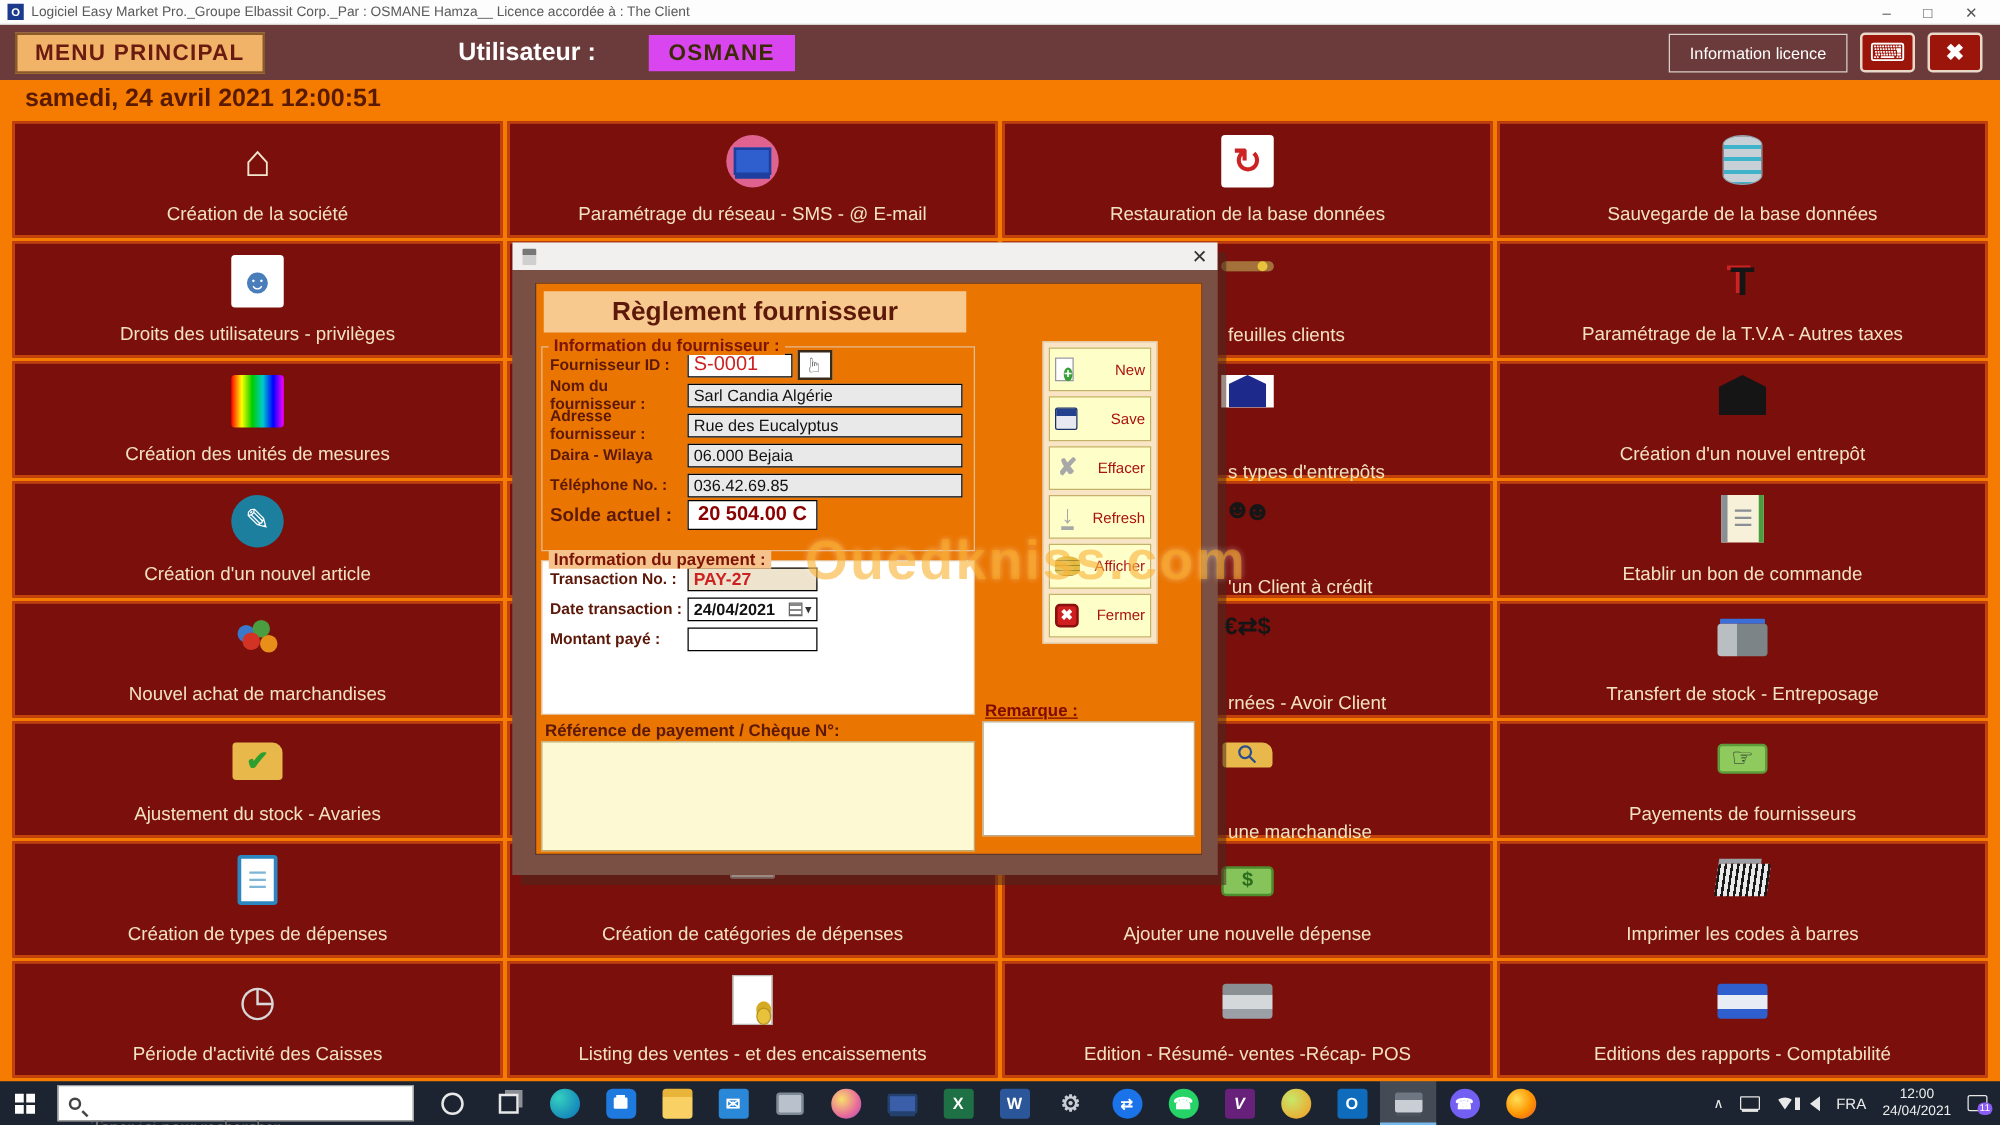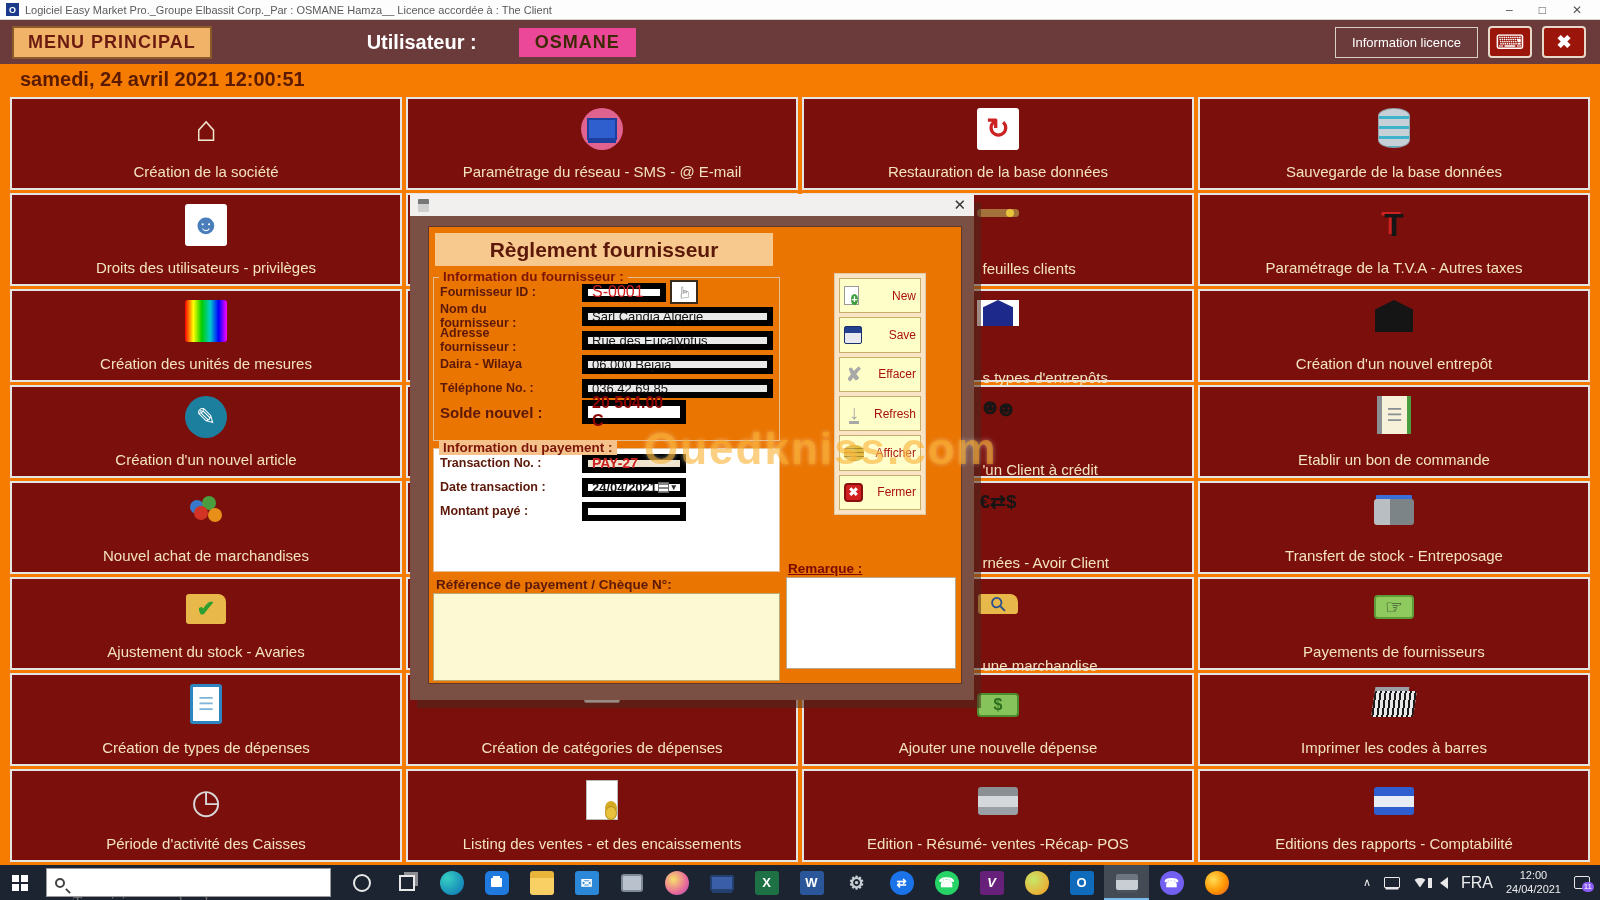--- a/index.html
+++ b/index.html
@@ -10,33 +10,33 @@
 .titlebar { position:absolute; left:0; top:0; width:1600px; height:20px; background:#fdfdfd; display:flex; align-items:center; padding:0 6px; border-bottom:1px solid #d8d2cc; z-index:10; }
 .app-ico { width:13px; height:13px; background:#1b3a8c; color:#fff; font-size:9px; font-weight:bold; display:flex; align-items:center; justify-content:center; margin-right:6px; }
 .titlebar .ttext { font-size:11px; color:#5a5a5a; flex:1; white-space:nowrap; overflow:hidden; }
 .wctl { display:flex; gap:26px; padding-right:12px; color:#555; font-size:12px; }
 .wctl span { cursor:default; }
 
 
 .appheader { position:absolute; left:0; top:20px; width:1600px; height:44px; background:#6b3a3a; display:flex; align-items:center; z-index:10; }
 .menu-principal { margin-left:12px; background:#f0b368; border:2px solid #8a5a2a; color:#6b1a10; font-weight:bold; font-size:18px; letter-spacing:1px; padding:4px 14px; }
 .user-label { color:#fff; font-weight:bold; font-size:20px; margin-left:155px; }
-.user-name { margin-left:42px; background:#ec4899; color:#3c2a05; font-weight:bold; font-size:18px; letter-spacing:1px; padding:4px 16px; }
+.user-name { margin-left:42px; background:#d946ef; color:#3c2a05; font-weight:bold; font-size:18px; letter-spacing:1px; padding:4px 16px; }
 .hdr-right { margin-left:auto; display:flex; align-items:center; gap:10px; padding-right:14px; }
 .lic-btn { border:1px solid #d8cfc7; color:#fff; font-size:13px; padding:7px 16px; background:transparent; }
 .kb-btn, .hdr-close { width:44px; height:32px; background:#9c150b; border:2px solid #e8d8c8; border-radius:4px; color:#fff; display:flex; align-items:center; justify-content:center; }
 .kb-btn { font-size:20px; }
 .hdr-close { font-size:18px; font-weight:bold; }
 
 
 .dateline { position:absolute; left:20px; top:68px; font-size:20px; font-weight:bold; color:#5a1a02; z-index:5; }
 
 
 .grid { position:absolute; left:10px; top:97px; width:1580px; height:765px; display:grid; grid-template-columns:repeat(4,1fr); grid-auto-rows:93px; gap:3px 4px; z-index:1; }
-.tile { background:#7a0f0c; border:2px solid #e5e5e5; display:flex; flex-direction:column; align-items:center; position:relative; }
+.tile { background:#7a0f0c; border:2px solid #c2410c; display:flex; flex-direction:column; align-items:center; position:relative; }
 .tile .tlabel { margin-top:auto; margin-bottom:8px; width:100%; text-align:center; color:#f2e3bd; font-size:15px; }
 .tile.partial .tlabel { text-align:left; padding-left:46%;margin-top:43px; }
 .ic { margin-top:9px; width:42px; height:42px; display:flex; align-items:center; justify-content:center; font-size:26px; line-height:1; }
 
 
 .ic-house::before { content:"⌂"; color:#f0e6cd; font-size:36px; }
 .ic-user { background:#fff; border-radius:3px; }
 .ic-user::before { content:"☻"; color:#4a7ebb; font-size:28px; }
 .ic-color-units { background:linear-gradient(90deg,#f00,#ff0,#0c0,#0cc,#00f,#f0f); border-radius:3px; }
 .ic-article { background:#1d7f9e; border-radius:50%; }
@@ -84,21 +84,21 @@
 .dlg-body { position:absolute; left:0; top:22px; right:0; bottom:0; background:#7a4f44; }
 .dlg-panel { position:absolute; left:18px; top:10px; right:12px; bottom:16px; background:#ea7500; border:1px solid #5e382e; }
 .dlg-header { position:absolute; left:6px; top:6px; width:338px; height:33px; background:#f8c98e; display:flex; align-items:center; justify-content:center; font-size:21px; font-weight:bold; color:#5c1808; }
 .grp { position:absolute; border:1px solid #e4bd92; }
 .grp-supplier { left:4px; top:50px; width:347px; height:164px; }
 .grp-payment { left:4px; top:221px; width:347px; height:124px; background:#ffffff; }
 .grp-legend { position:absolute; top:-9px; left:5px; background:inherit; padding:0 4px; font-size:13.5px; font-weight:bold; color:#7c1507; background:#ea7500; }
 .grp-payment .grp-legend { background:#f6c28b; }
 .frow { display:flex; align-items:center; margin:4px 6px 0 6px; height:20px; }
 .flabel { width:110px; font-size:12.5px; font-weight:bold; color:#5c1808; flex-shrink:0; }
-.ffield { height:19px; background:#e9e9e9; border:6px solid #000000; font-size:13px; color:#111; padding:0 4px; display:flex; align-items:center;margin-left:32px; }
+.ffield { height:19px; background:#e9e9e9; border:1px solid #000000; font-size:13px; color:#111; padding:0 4px; display:flex; align-items:center; }
 .f-id { width:84px; background:#fff; color:#cc2222; font-size:16px; }
 .f-wide { width:220px; }
 .hand-btn { width:28px; height:24px; background:#fff; border:2px solid #3a2a1a; margin-left:4px; display:flex; align-items:center; justify-content:center; }
 .hand-btn::before { content:"☞"; font-size:16px; color:#111; transform:rotate(-90deg); display:block; }
 .f-solde { width:104px; height:24px; background:#fff; color:#8b0000; font-weight:bold; font-size:16px; justify-content:center; }
 .solde-row .flabel { font-size:15px; }
 .f-trans { width:104px; background:#eee3cd; color:#cc2222; font-weight:bold; font-size:14px; }
 .f-date { width:104px; background:#fff; font-weight:bold; justify-content:space-between; }
 .cal-ico { width:11px; height:11px; background:repeating-linear-gradient(180deg,#888 0 2px,#fff 2px 4px); border:1px solid #666; }
 .cal-arrow { font-size:9px; color:#333; }
@@ -165,21 +165,21 @@
 .tb-cash-register { width:22px; height:16px; background:linear-gradient(180deg,#6d7681 0 40%, #c9ced4 40%); border-radius:2px; box-shadow:0 4px 0 -1px #4a525c; }
 .tb-viber { background:#7360f2; border-radius:50%; font-size:12px; }
 .tb-viber::before { content:"☎"; color:#fff; }
 .tb-firefox { background:radial-gradient(circle at 35% 35%, #ffdd55, #ff9500 55%, #e6553a); border-radius:50%; }
 .tray { margin-left:auto; display:flex; align-items:center; gap:13px; padding-right:10px; }
 .tray-chevron { font-size:11px; color:#eee; }
 .tray-net { width:16px; height:11px; border:1.5px solid #e8e8e8; border-radius:1px; box-shadow:0 3px 0 -1.5px #e8e8e8; }
 .tray-wifi { width:14px; height:10px; background:#e8e8e8; clip-path:polygon(50% 100%, 0 0, 100% 0); border-radius:50% 50% 0 0; }
 .tray-vol { width:0; height:0; border-top:6px solid transparent; border-bottom:6px solid transparent; border-right:8px solid #e8e8e8; position:relative; }
 .tray-vol::after { content:""; position:absolute; left:-12px; top:-5px; width:4px; height:10px; background:#e8e8e8; }
-.tray-lang { font-size:16px; color:#eee; }
+.tray-lang { font-size:12px; color:#eee; }
 .tray-clock { font-size:11px; text-align:center; line-height:1.25; color:#eee; }
 .tray-notif { position:relative; width:16px; height:13px; border:1.5px solid #e8e8e8; border-radius:2px; }
 .tray-notif .badge { position:absolute; right:-5px; bottom:-4px; background:#8b5cf6; color:#fff; font-size:8px; border-radius:5px; padding:0 2px; line-height:1.2; }
 </style>
 </head>
 <body>
 
 <div class="screen">
 
   <div class="titlebar">
@@ -361,21 +361,21 @@
           </div>
           <div class="frow">
             <span class="flabel">Daira - Wilaya</span>
             <span class="ffield f-wide">06.000 Bejaia</span>
           </div>
           <div class="frow">
             <span class="flabel">Téléphone No. :</span>
             <span class="ffield f-wide">036.42.69.85</span>
           </div>
           <div class="frow solde-row">
-            <span class="flabel">Solde nouvel  :</span>
+            <span class="flabel">Solde actuel  :</span>
             <span class="ffield f-solde">20 504.00 C</span>
           </div>
         </div>
 
         <div class="grp grp-payment">
           <div class="grp-legend">Information du payement :</div>
           <div class="frow">
             <span class="flabel">Transaction No. :</span>
             <span class="ffield f-trans">PAY-27</span>
           </div>

